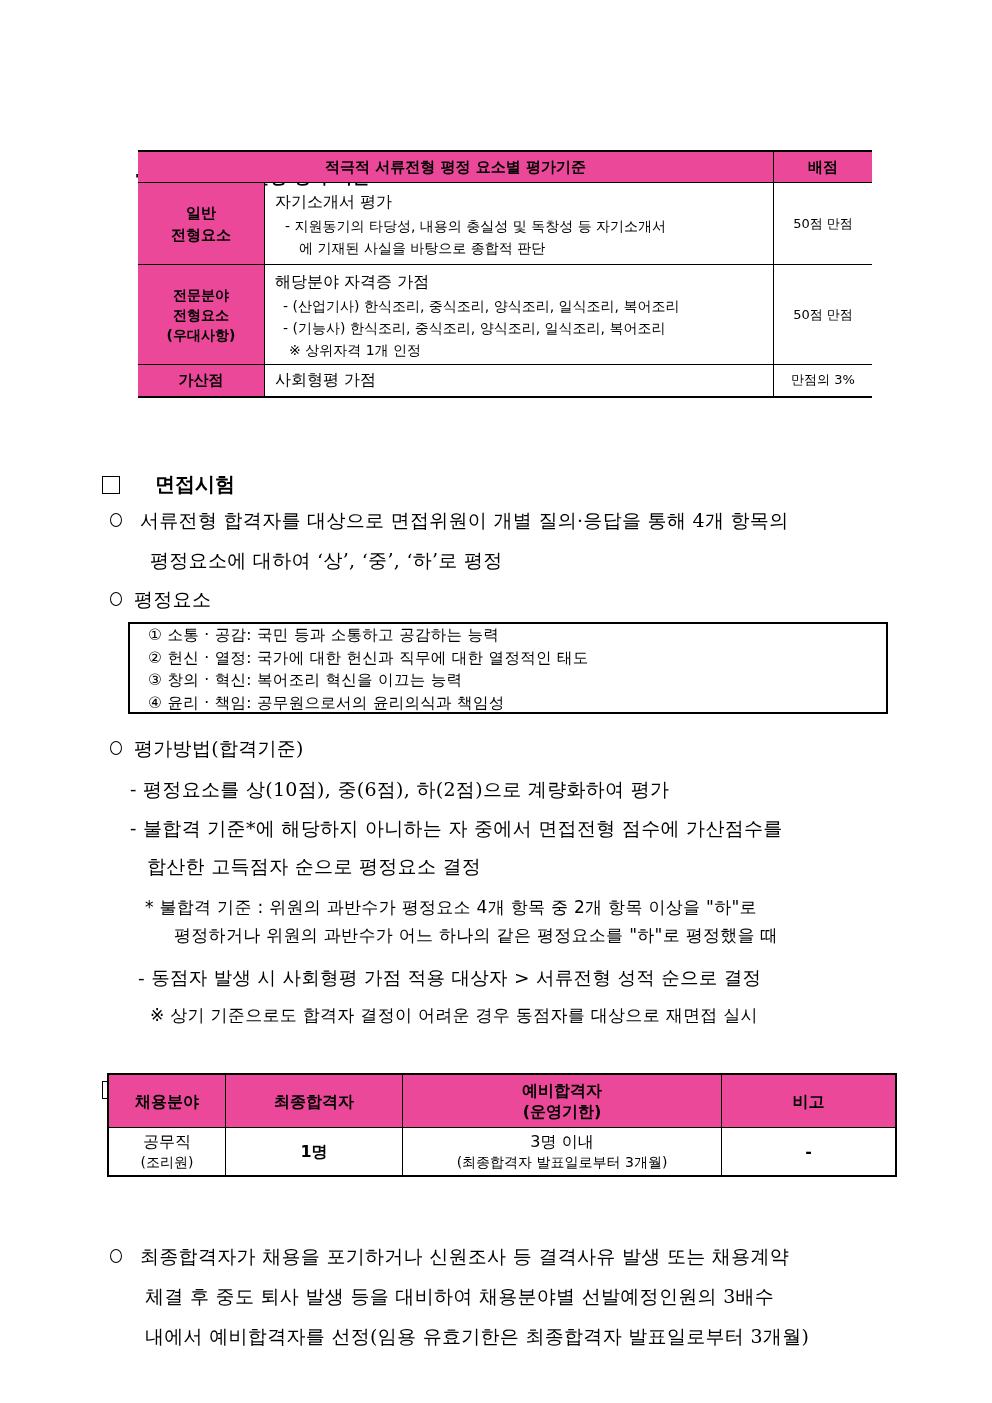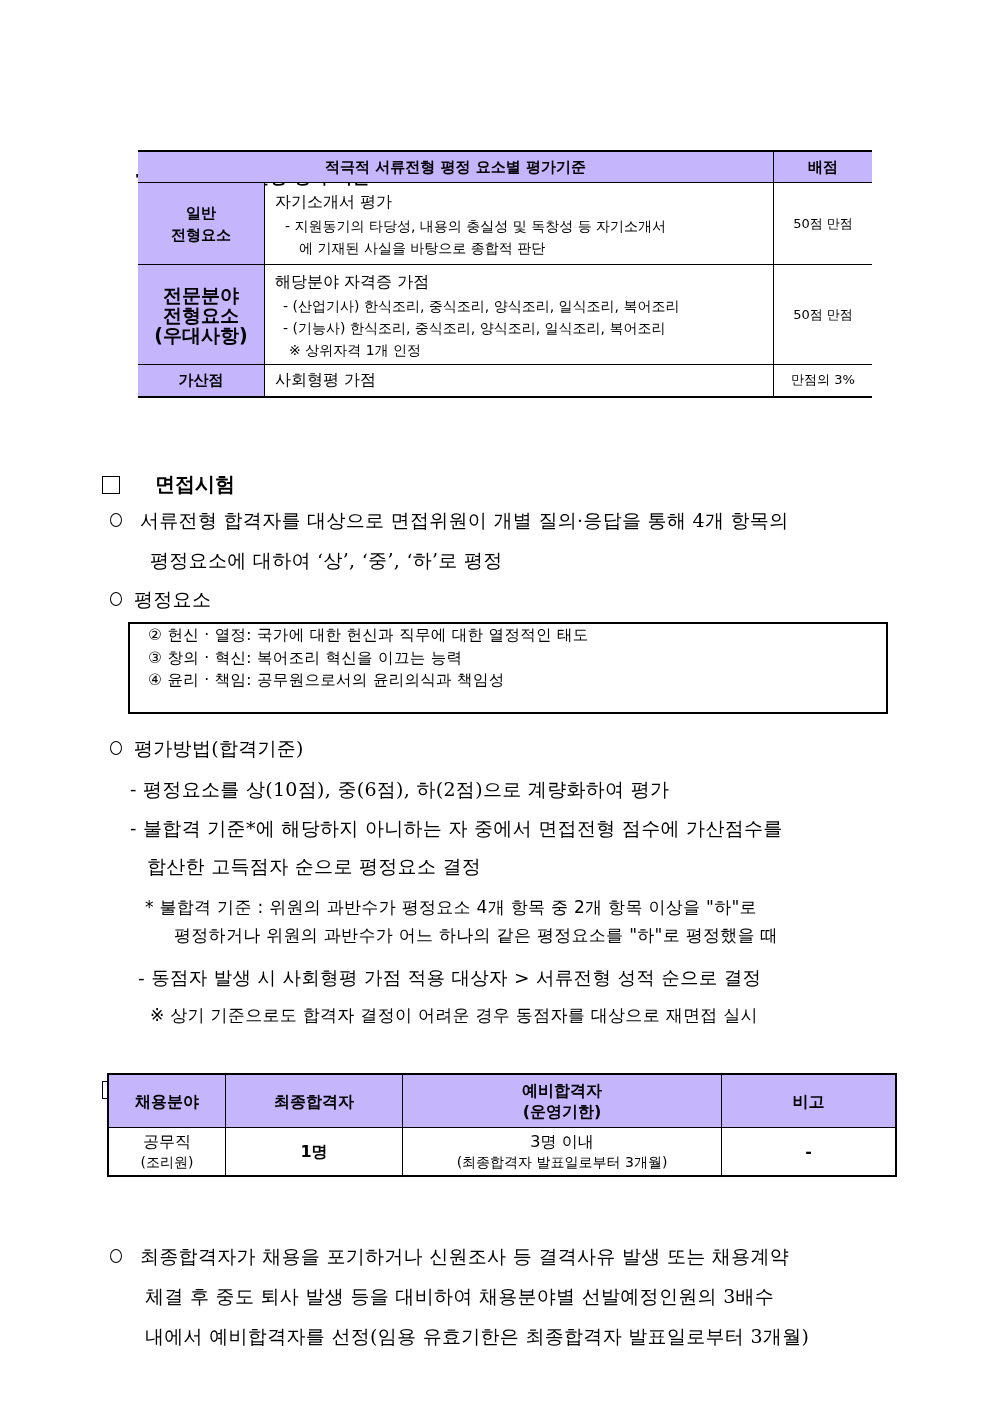--- a/index.html
+++ b/index.html
@@ -5,29 +5,29 @@
   html, body { margin: 0; padding: 0; background: #ffffff; }
   body { width: 992px; height: 1403px; position: relative; font-family: "Liberation Sans", "DejaVu Sans", sans-serif; color: #000; overflow: hidden; }
   .abs { position: absolute; margin-top: 44px; }
   .sans { font-family: "DejaVu Sans", "Liberation Sans", sans-serif; }
   .serif { font-family: "DejaVu Serif", "Liberation Serif", serif; }
 
   .note-title { left: 135px; top: 122px; font-size: 17px; font-weight: bold; letter-spacing: 0.5px; }
 
   table { border-collapse: collapse; position: absolute; }
   td, th { border: 1px solid #000; padding: 0; vertical-align: middle; }
-  .hdr { background: #c4b5fd; }
+  .hdr { background: #ec4899; }
 
   
   #t1 { left: 138px; top: 150px; width: 734px; border-top: 2px solid #000; border-bottom: 2px solid #000; }
   #t1 td, #t1 th { border-left: none; border-right: none; }
   #t1 td + td, #t1 th + th { border-left: 1px solid #000; }
   #t1 th { height: 30px; font-size: 15px; font-weight: bold; text-align: center; }
   #t1 .lab { width: 126px; text-align: center; font-weight: bold; font-size: 15px; line-height: 22px; }
-  #t1 .lab.small { font-size: 19px; line-height: 20px; }
+  #t1 .lab.small { font-size: 14px; line-height: 20px; }
   #t1 .content { padding: 2px 8px 2px 10px; font-size: 15px; line-height: 20px; }
   #t1 .content .sub { font-size: 14px; line-height: 22px; padding-left: 10px; }
   #t1 .content .sub2 { font-size: 14px; line-height: 22px; padding-left: 24px; }
   #t1 .score { width: 98px; text-align: center; font-size: 13px; }
 
   .section-h { font-size: 20px; font-weight: bold; display: flex; align-items: center; gap: 21px; }
   .box { width: 18px; height: 18px; border: 1.5px solid #000; margin-right: 14px; box-sizing: border-box; }
   .circle-bullet { display: inline-block; width: 12px; height: 14px; border: 1.5px solid #000; border-radius: 50%; box-sizing: border-box; margin-right: 18px; }
 
   .p { font-size: 19px; letter-spacing: 0.3px; white-space: nowrap; }
@@ -100,20 +100,21 @@
 <div class="abs p serif" style="left:110px; top:464px;">
   <span class="circle-bullet"></span><span>서류전형 합격자를 대상으로 면접위원이 개별 질의·응답을 통해 4개 항목의</span>
 </div>
 <div class="abs p-indent serif" style="left:150px; top:504px;">평정요소에 대하여 ‘상’, ‘중’, ‘하’로 평정</div>
 
 <div class="abs p serif" style="left:110px; top:543px;">
   <span class="circle-bullet" style="margin-right:12px;"></span><span>평정요소</span>
 </div>
 
 <div class="abs eval-box sans">
+  <div>① 소통 · 공감: 국민 등과 소통하고 공감하는 능력</div>
   <div>② 헌신 · 열정: 국가에 대한 헌신과 직무에 대한 열정적인 태도</div>
   <div>③ 창의 · 혁신: 복어조리 혁신을 이끄는 능력</div>
   <div>④ 윤리 · 책임: 공무원으로서의 윤리의식과 책임성</div>
 </div>
 
 <div class="abs p serif" style="left:110px; top:692px;">
   <span class="circle-bullet" style="margin-right:12px;"></span><span>평가방법(합격기준)</span>
 </div>
 <div class="abs p serif" style="left:130px; top:733px;">- 평정요소를 상(10점), 중(6점), 하(2점)으로 계량화하여 평가</div>
 <div class="abs p serif" style="left:130px; top:772px;">- 불합격 기준*에 해당하지 아니하는 자 중에서 면접전형 점수에 가산점수를</div>

